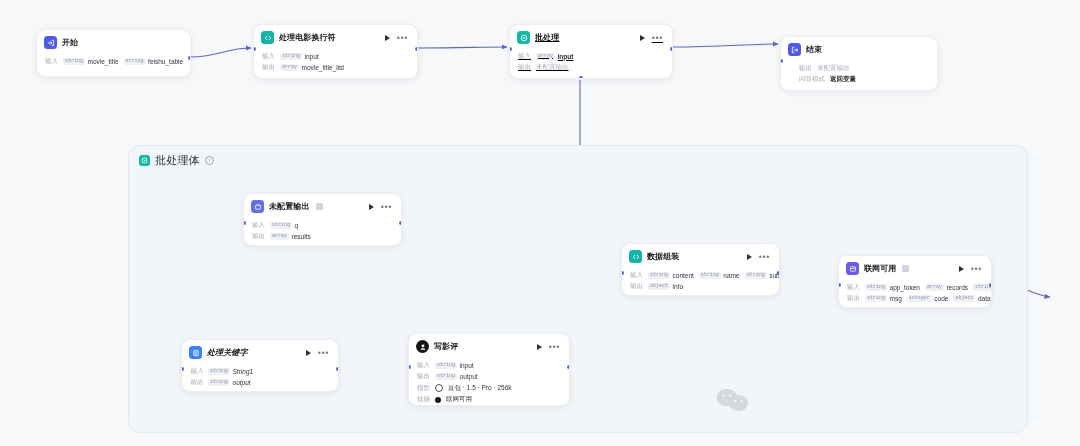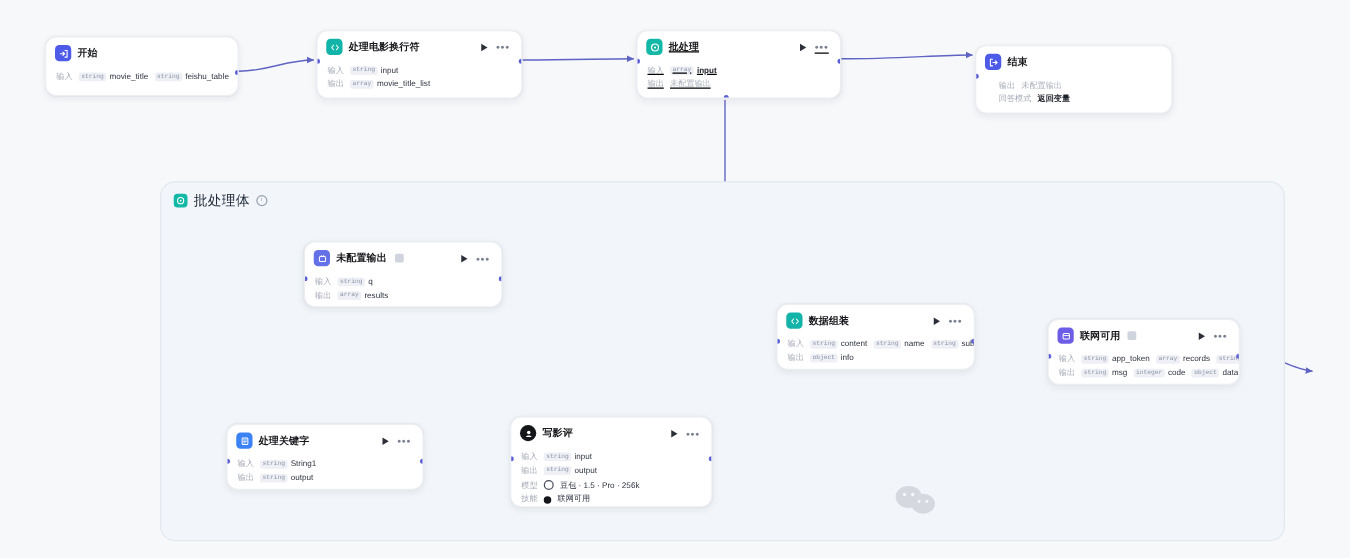--- a/index.html
+++ b/index.html
@@ -314,21 +314,21 @@
         <span class="chip">
           <span class="tpill">array</span>
           <span class="vname">results</span>
         </span>
       </div>
     </div>
     <span class="port" style="left:-2px;top:27px;"></span>
     <span class="port" style="right:-2px;top:27px;"></span>
   </div>
 
-  <div class="node" style="left:181px;top:339px;width:158px;height:53px;">
+  <div class="node" style="left:181px;top:339px;width:158px;height:53px;font-style:italic;">
     <div class="node-head">
       <span class="nicon" style="background:#3b82f6;">
         <svg width="8" height="8" viewBox="0 0 12 12">
             <rect x="2.6" y="2" width="6.8" height="8" rx="1" fill="none" stroke="#fff" stroke-width="1.2"></rect>
             <path d="M4.3 4.4 H7.7 M4.3 6.2 H7.7 M4.3 8 H6.3" stroke="#fff" stroke-width="1" stroke-linecap="round"></path>
           </svg>
       </span>
       <span class="ntitle">处理关键字</span>
       <span class="head-actions">
         <span class="play-tri"></span>

